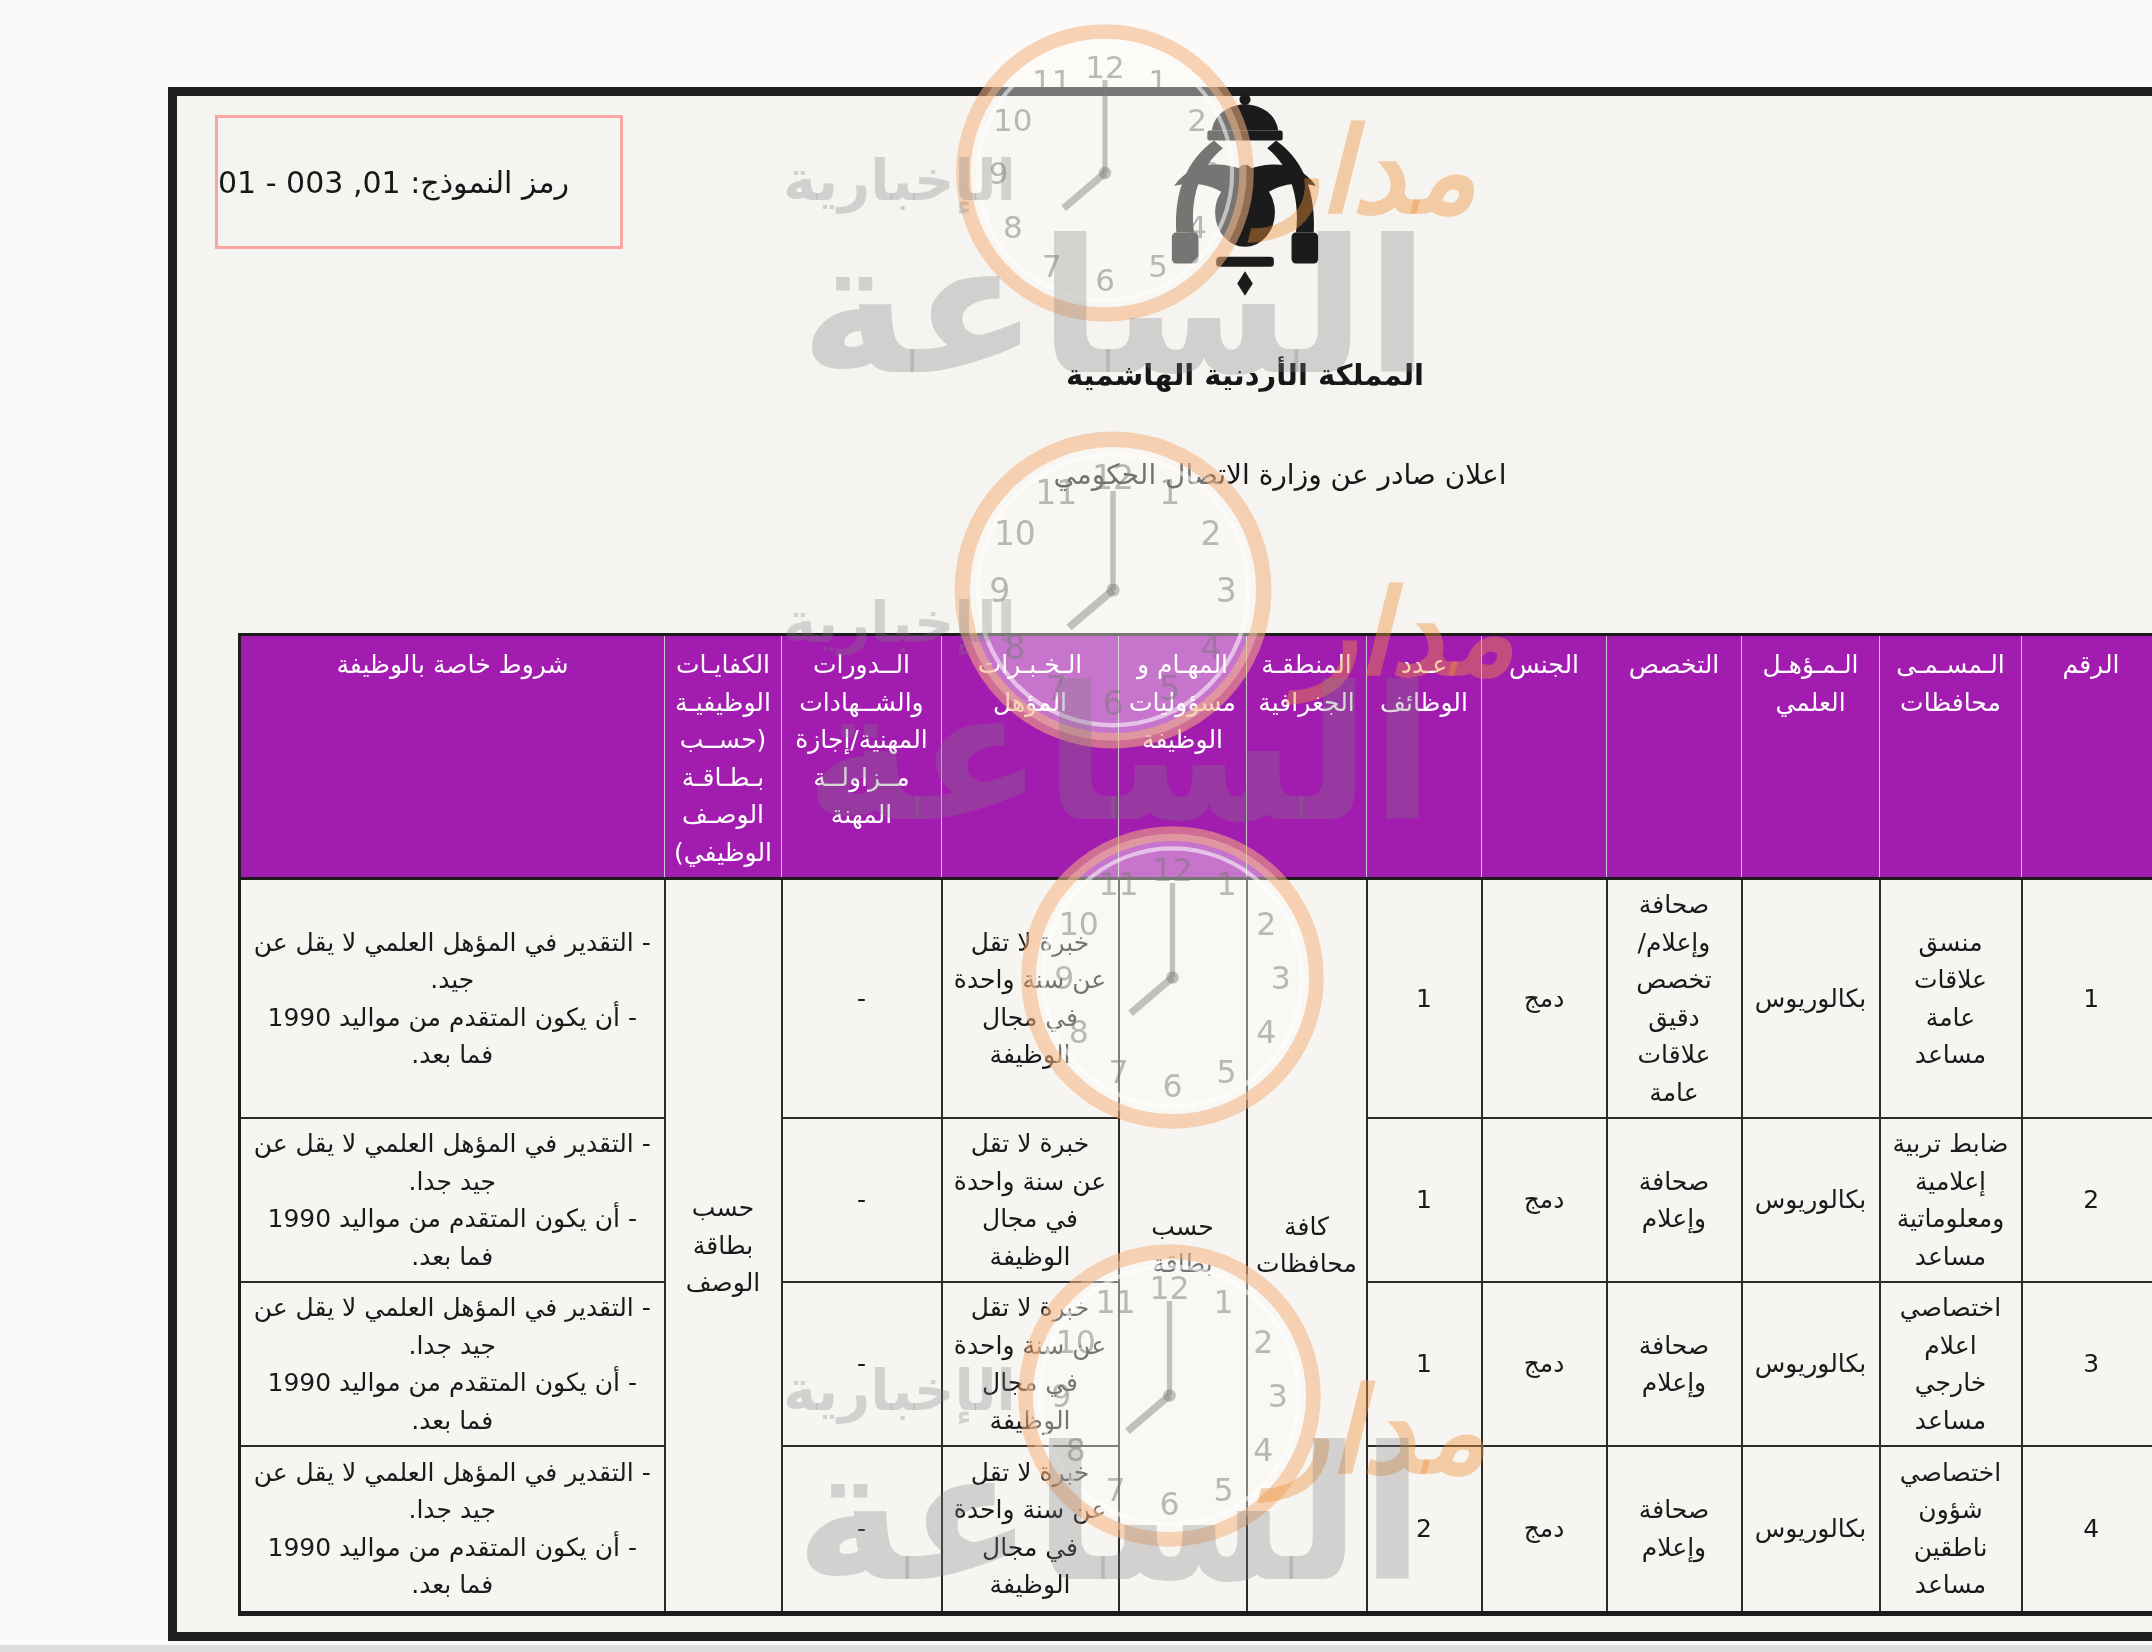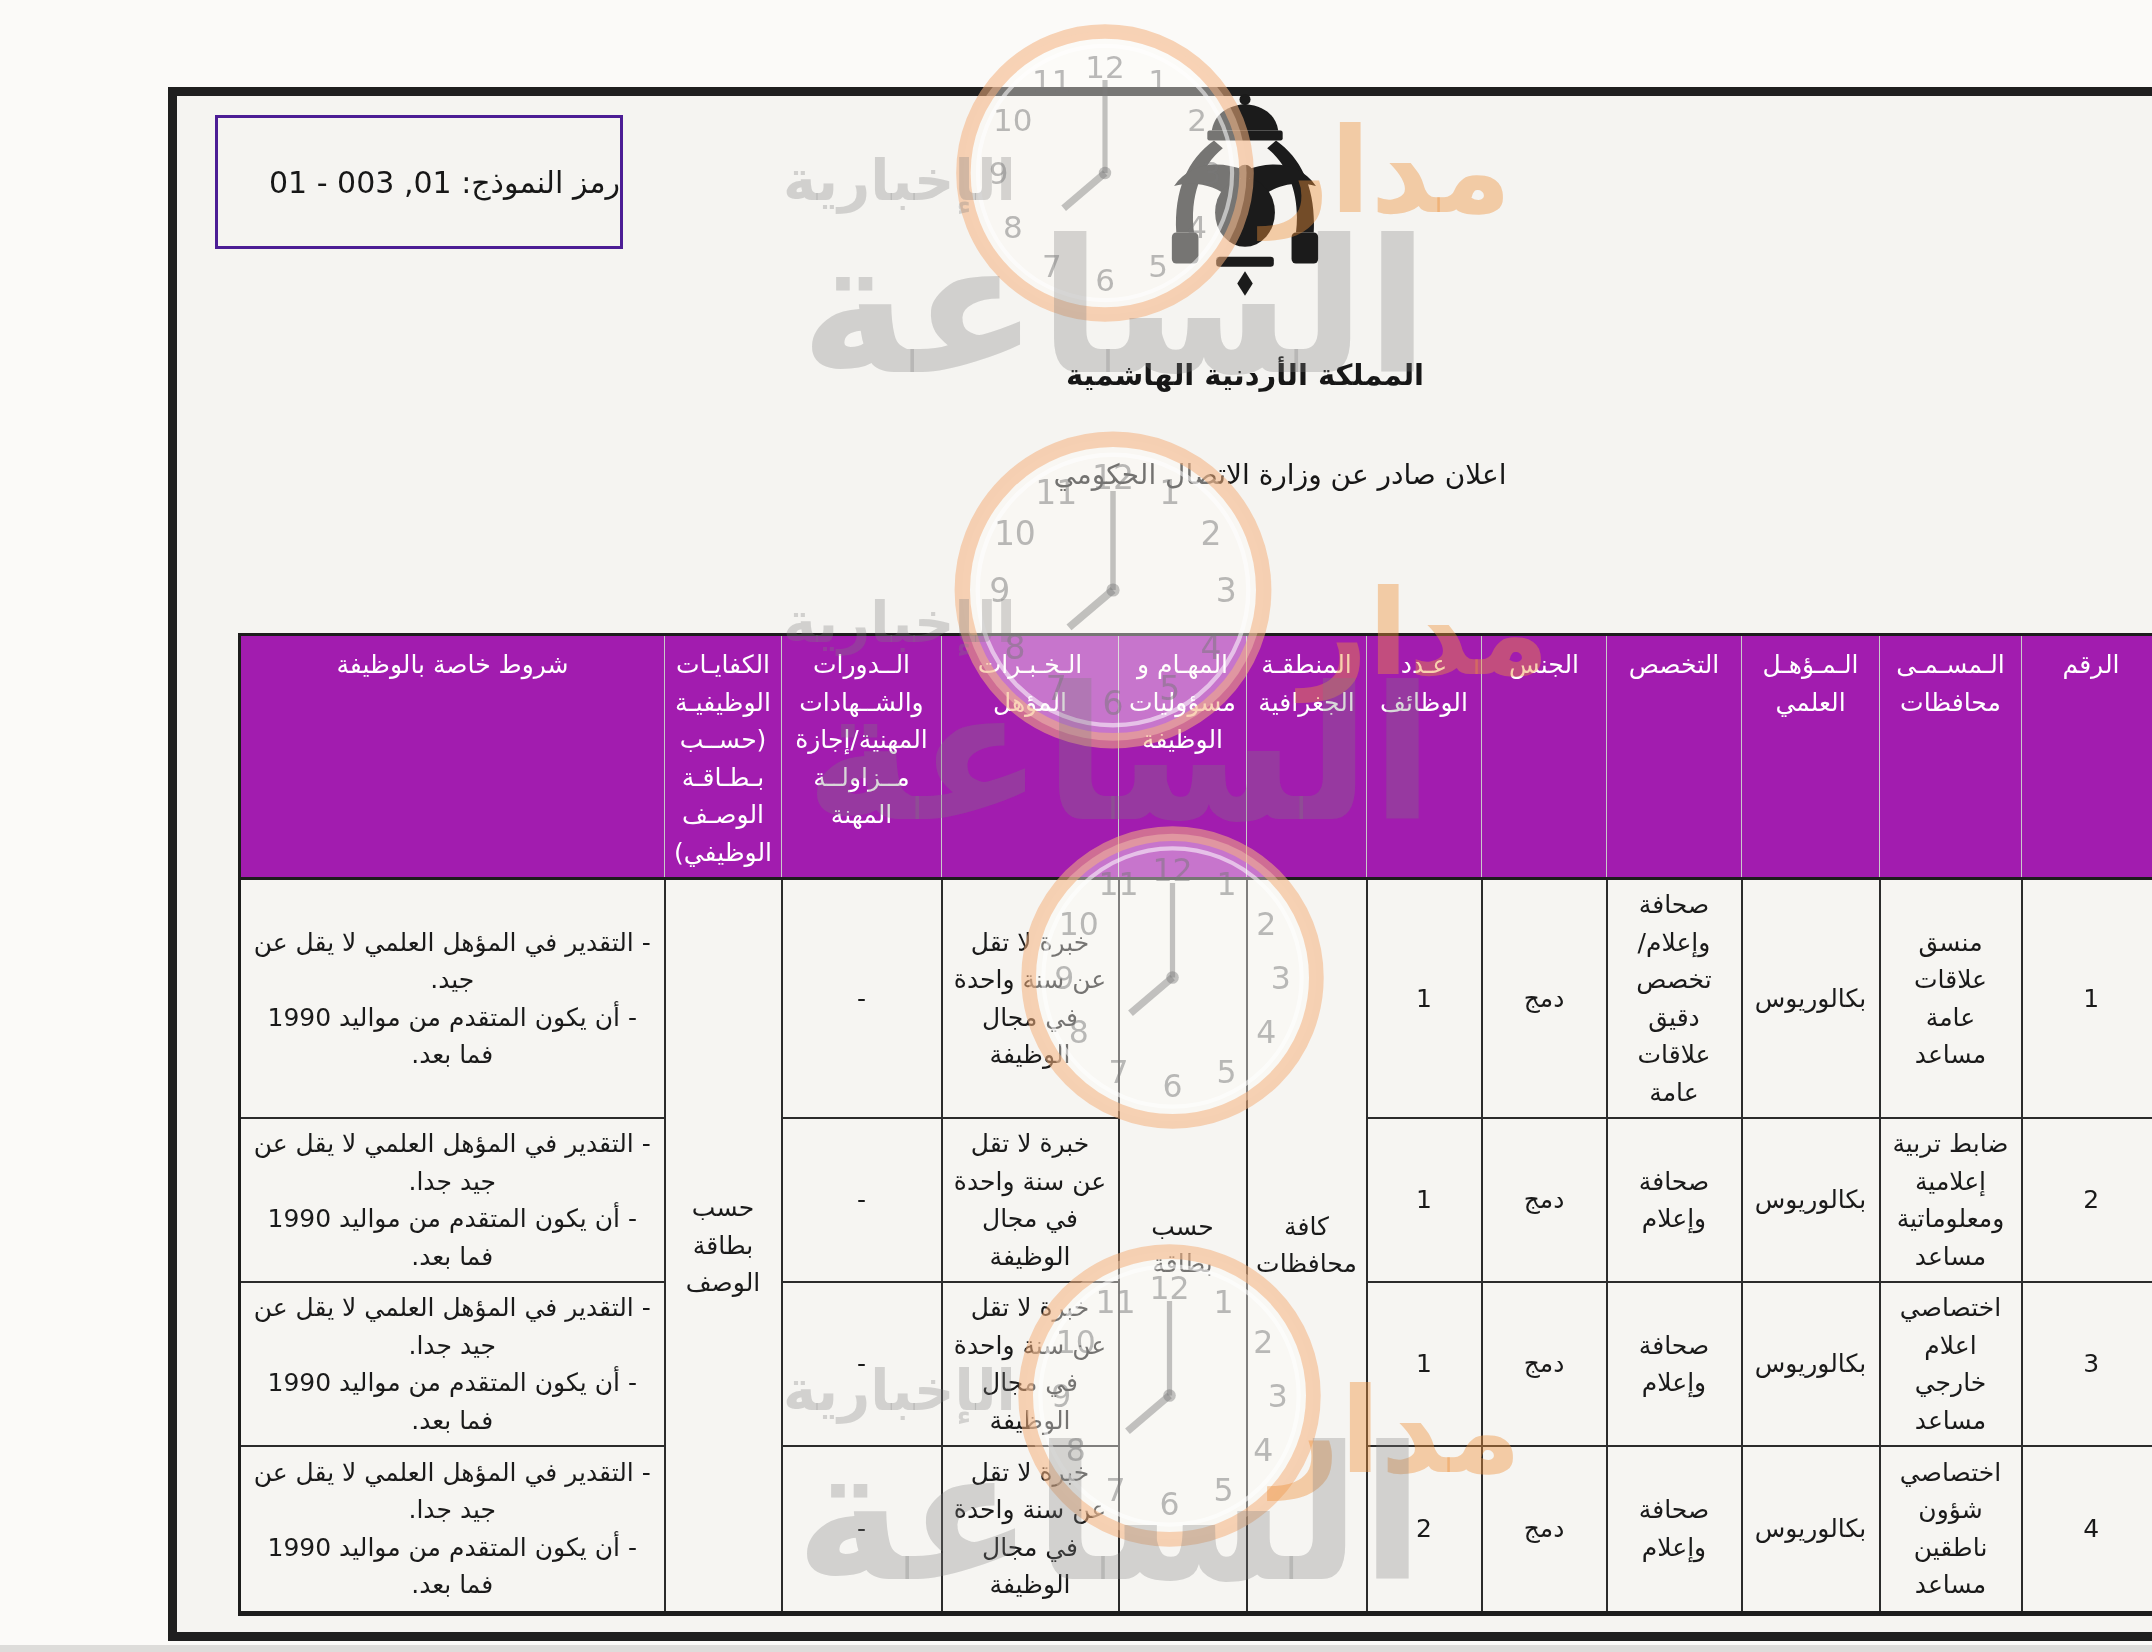--- a/index.html
+++ b/index.html
@@ -22,22 +22,22 @@
     z-index:1;
   }
   .bottom-shadow{
     position:absolute;left:0;top:1645px;width:2152px;height:7px;
     background:#dddcda;z-index:1;
   }
 
   
   .form-code-box{
     position:absolute;left:215px;top:115px;width:402px;height:128px;
-    border:3px solid #4c1d95;
-    display:flex;align-items:center;justify-content:flex-start;
+    border:3px solid #fca5a5;
+    display:flex;align-items:center;justify-content:flex-end;
     font-size:30px;letter-spacing:.5px;
     background:transparent;z-index:3;
   }
 
   
   .emblem-wrap{position:absolute;left:1112px;top:90px;width:266px;height:245px;z-index:3;text-align:center;}
   .kingdom-name{
     position:absolute;left:1060px;top:358px;width:370px;
     text-align:center;font-size:29px;font-weight:bold;z-index:3;
     letter-spacing:-1px;
@@ -81,21 +81,21 @@
     white-space:pre-line;padding:8px 16px 8px 8px;vertical-align:middle;
   }
   td.c-region{vertical-align:bottom;padding-bottom:42px;}
   td.c-tasks{vertical-align:bottom;padding-bottom:48px;}
   td.c-comp{vertical-align:bottom;padding-bottom:10px;}
   td.c-num{font-size:27px;}
 
   
   .wm{position:absolute;z-index:5;pointer-events:none;}
   .wm-text-gray{color:rgba(125,125,125,0.30);font-weight:bold;}
-  .wm-text-orange{color:rgba(238,145,60,0.42);font-weight:bold;}
+  .wm-text-orange{color:rgba(238,145,60,0.42);font-weight:bold;font-style:italic;}
   .wm-sub{font-size:56px;letter-spacing:1px;}
   .wm-big{font-size:185px;line-height:.9;letter-spacing:2px;}
   .wm-brand{font-size:118px;line-height:.9;}
   svg.clock{position:absolute;z-index:4;pointer-events:none;}
 </style>
 </head>
 <body>
 
 <div class="stage">
 

